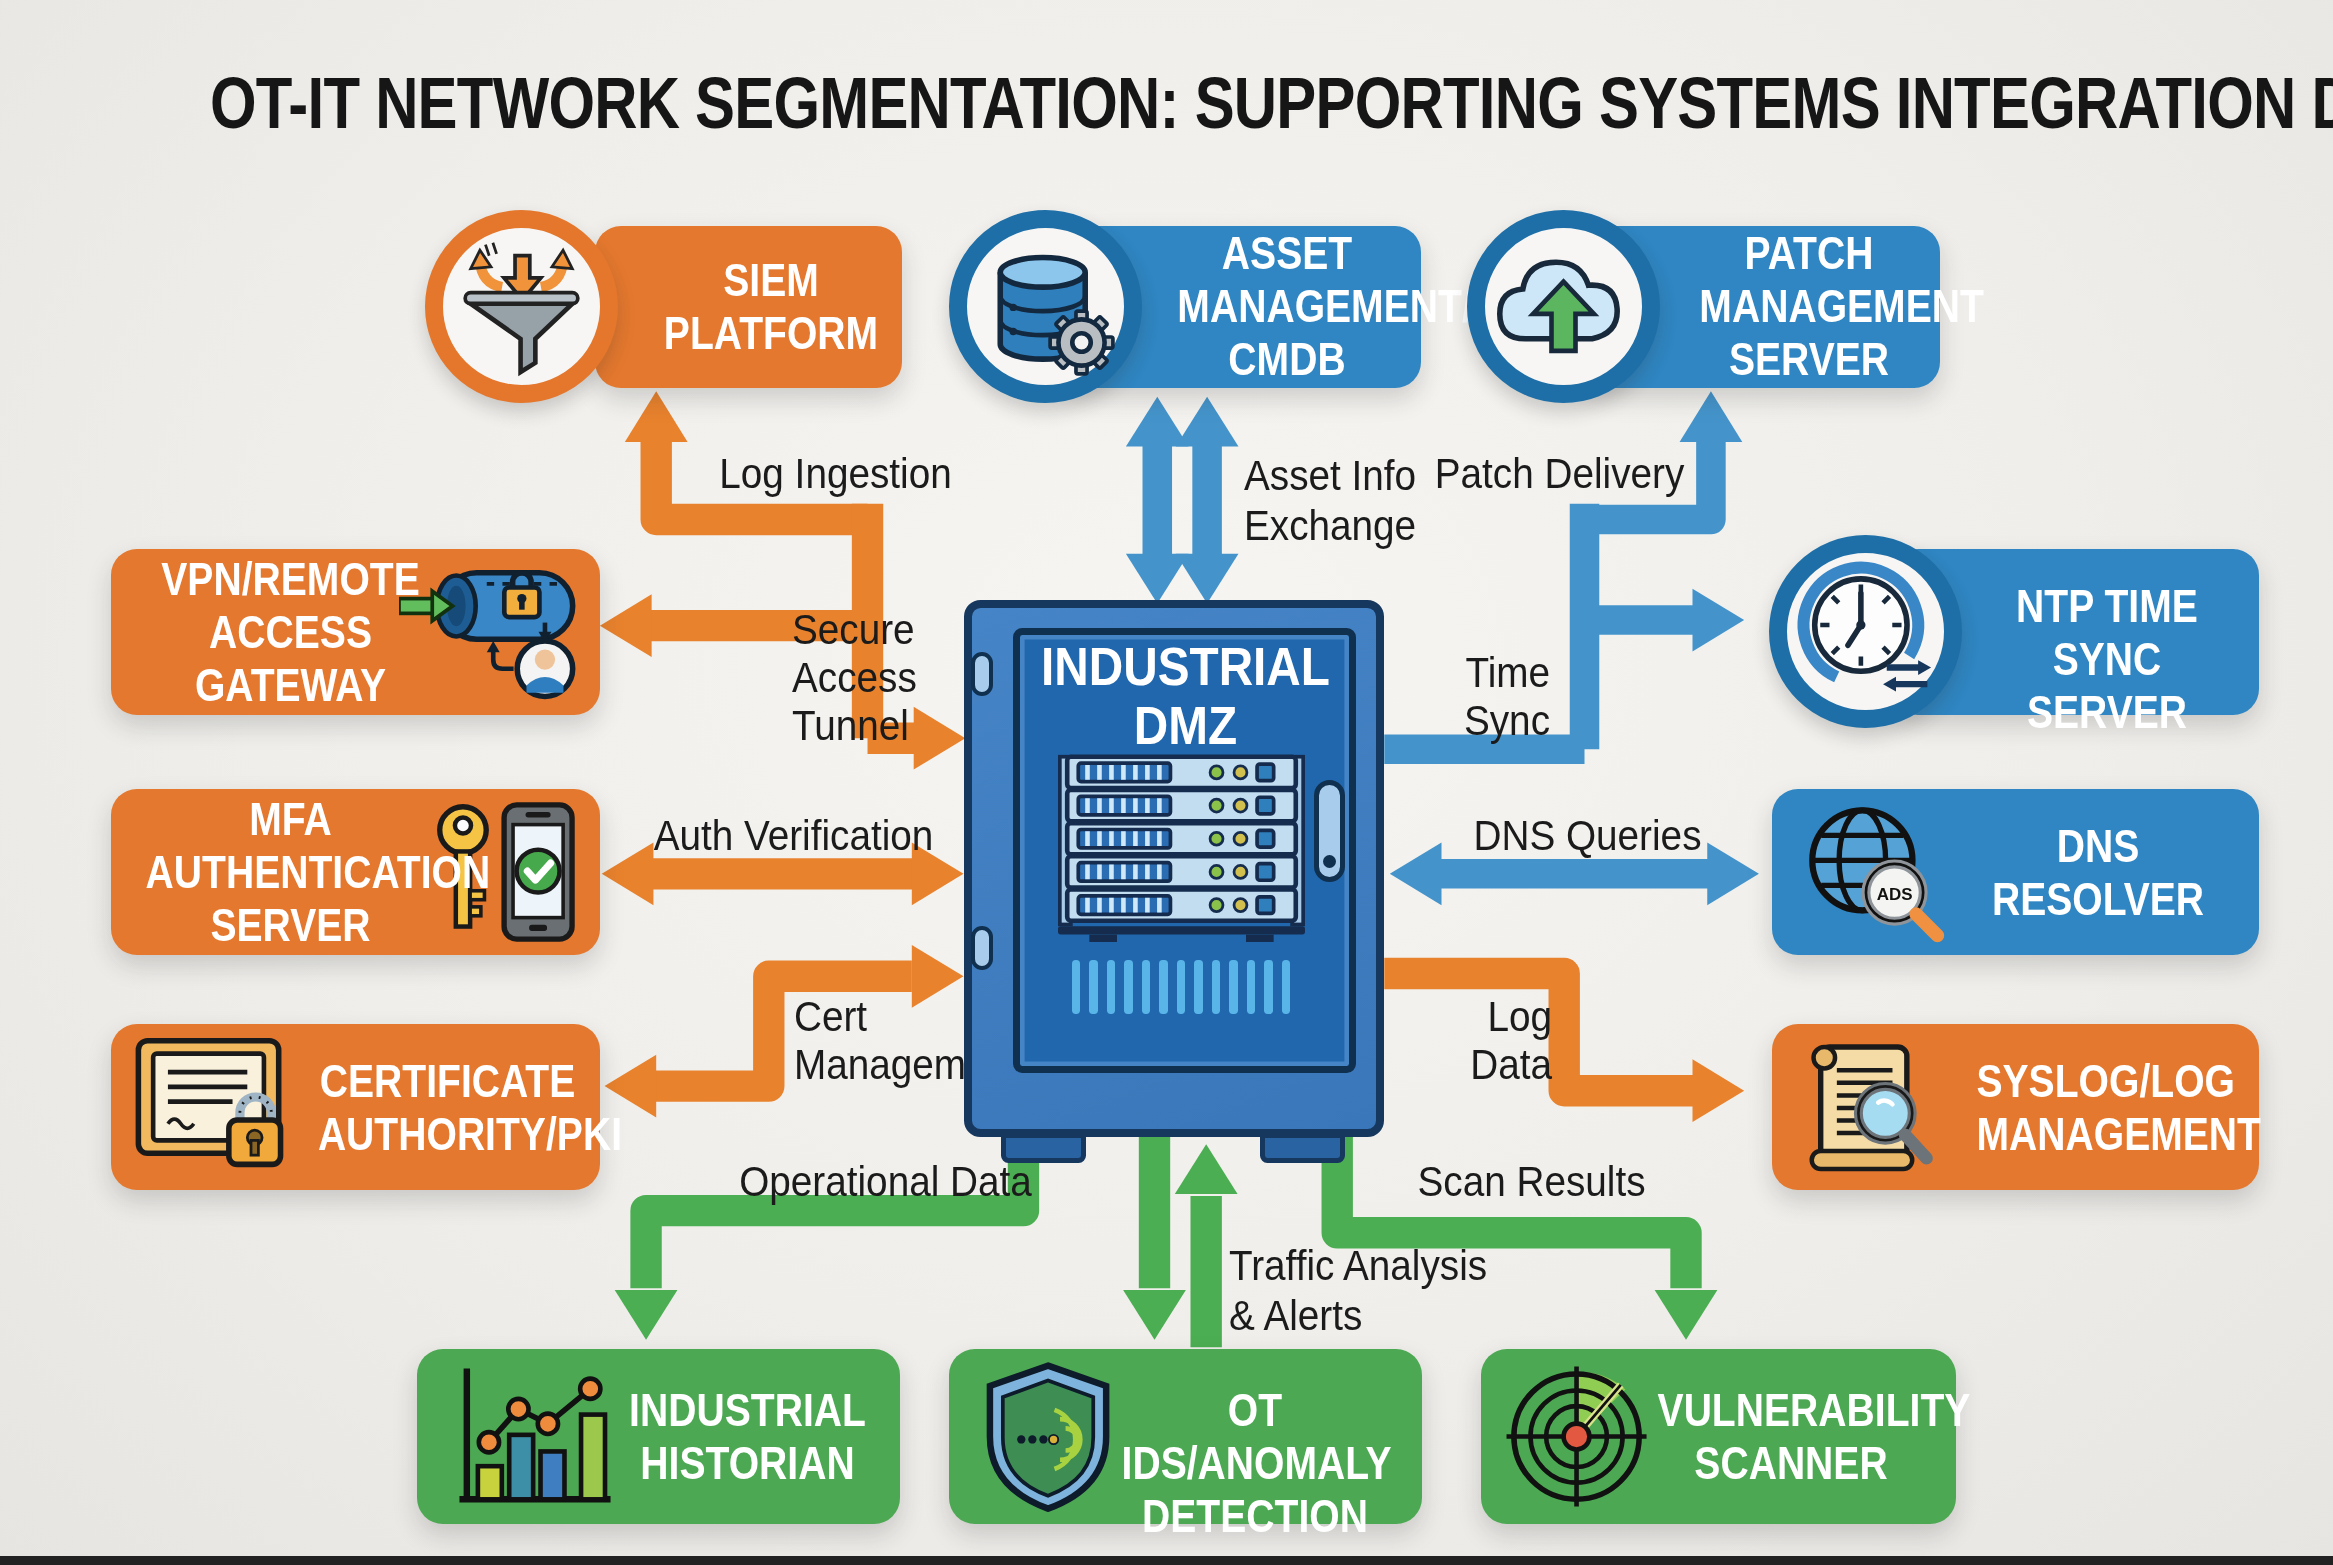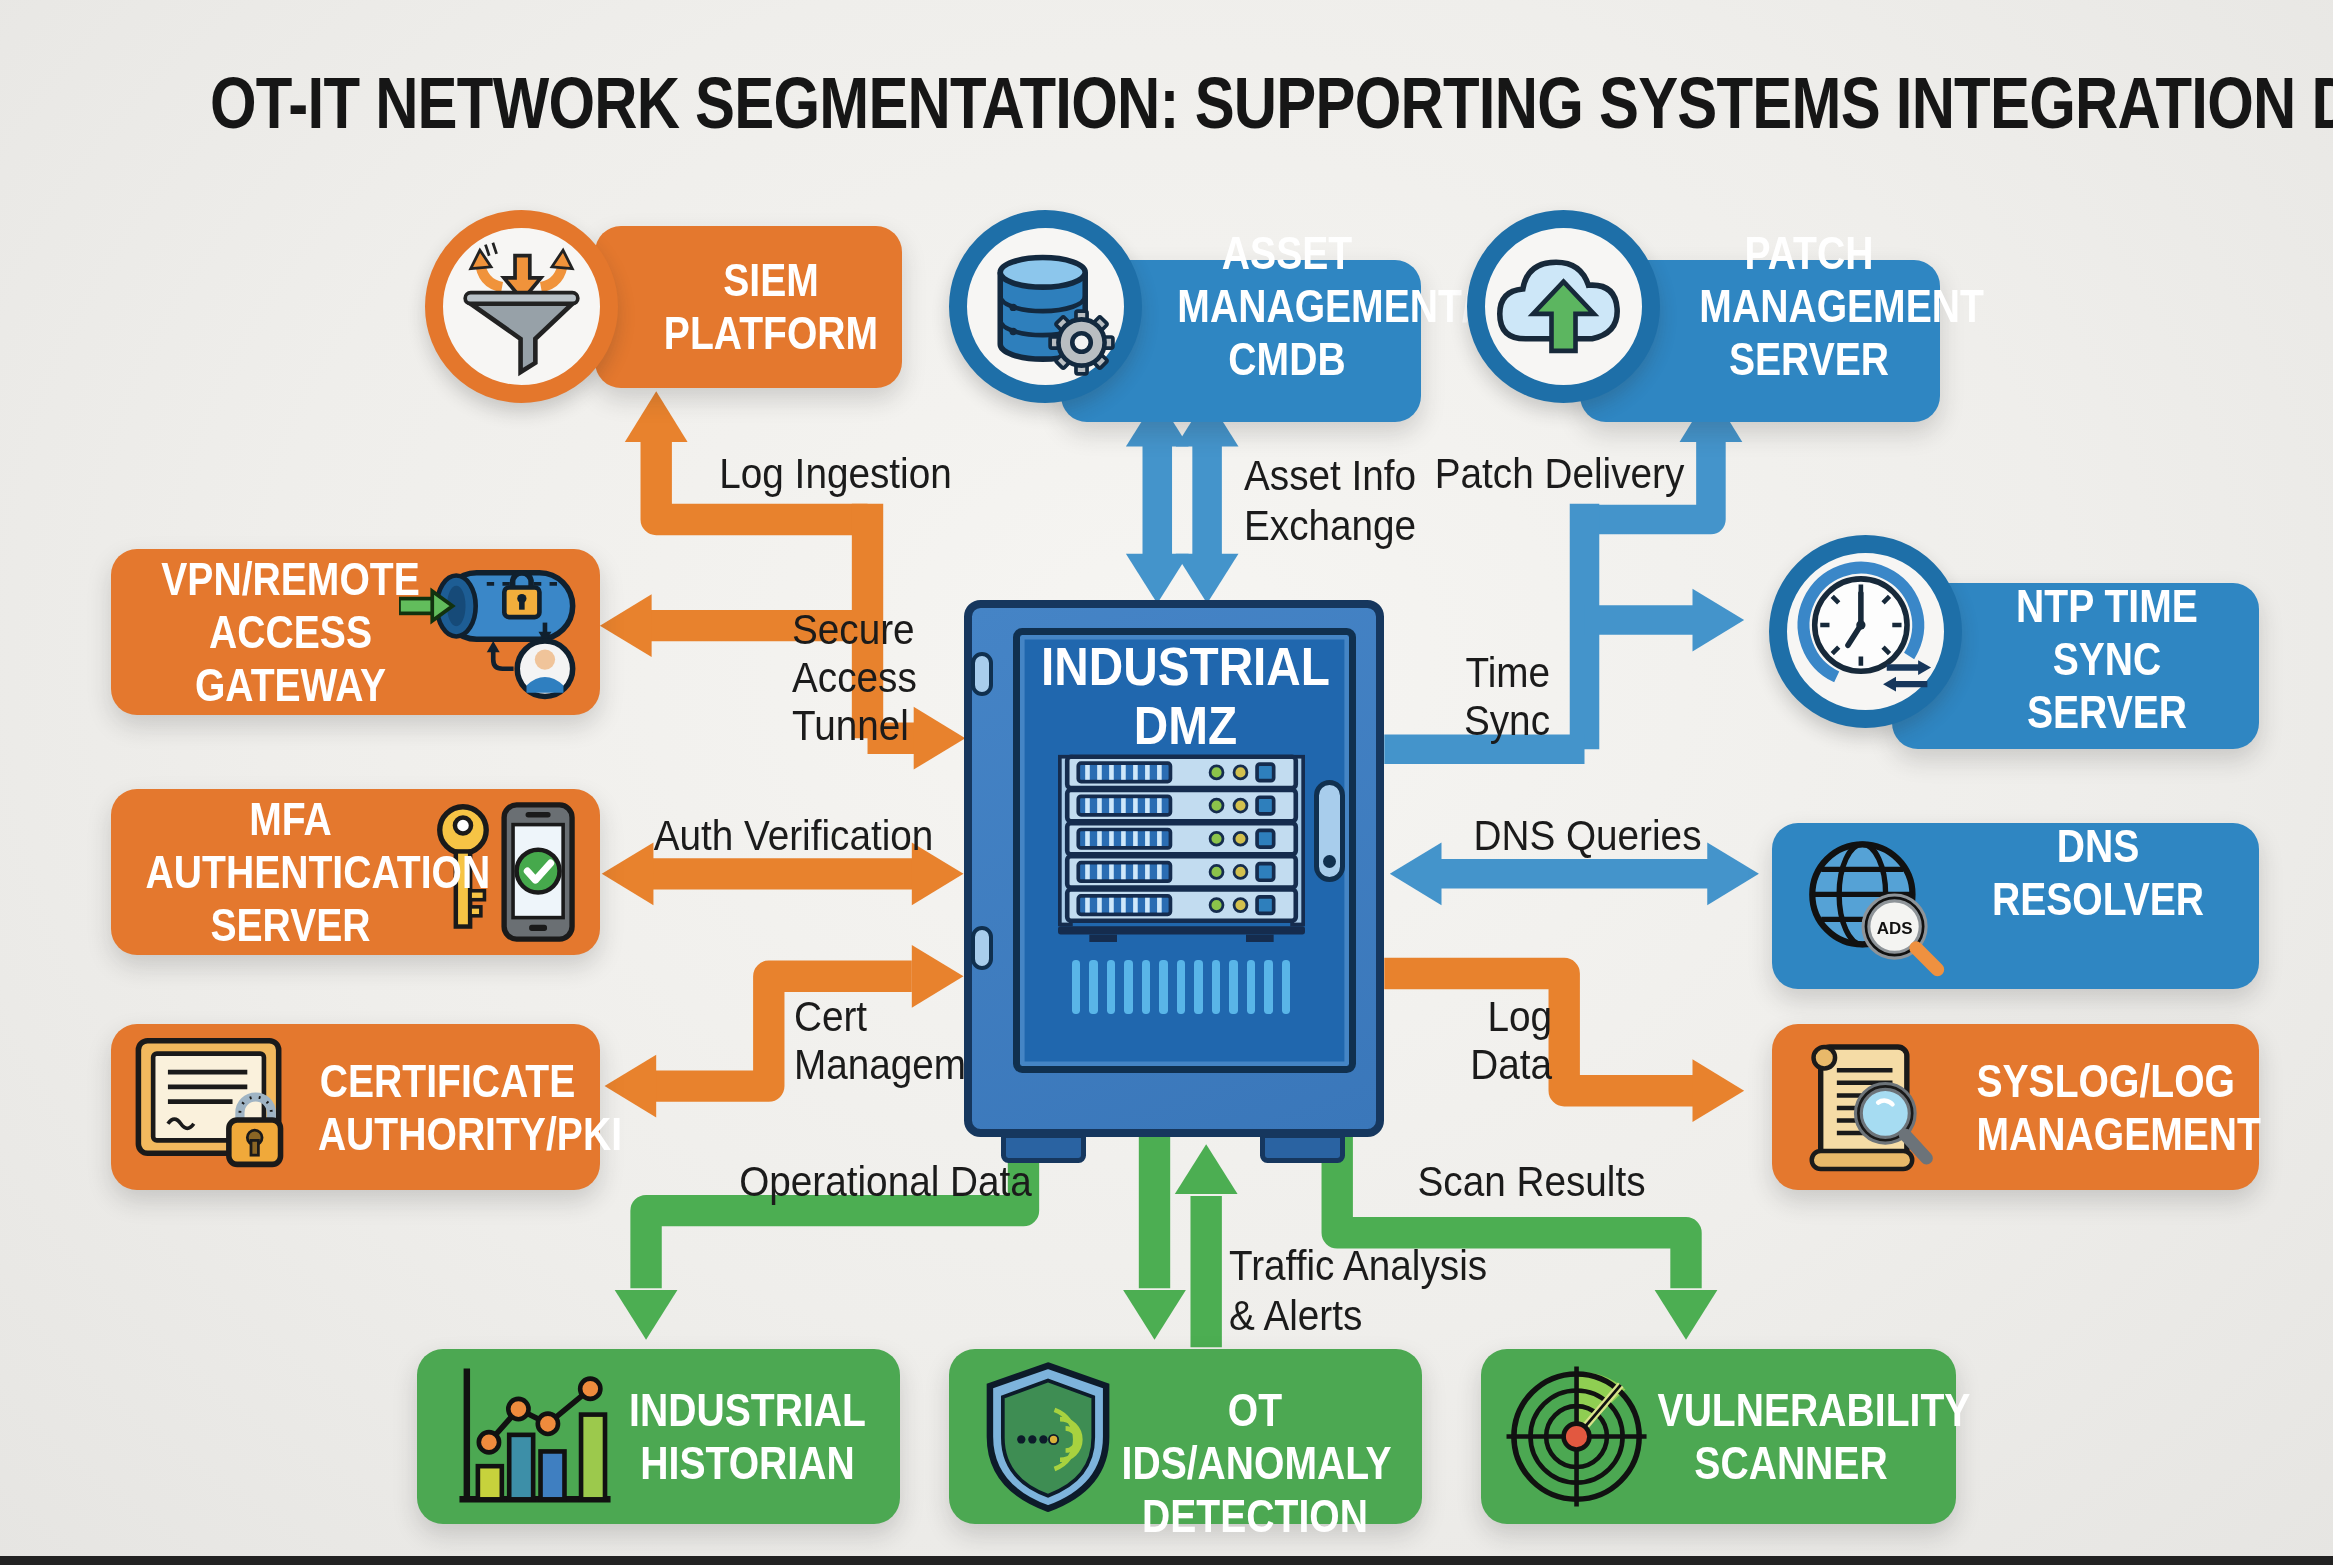--- a/index.html
+++ b/index.html
@@ -9,21 +9,21 @@
     font-family:"Liberation Sans", sans-serif;
   }
   .abs{position:absolute;}
   .title{
     position:absolute;left:0;top:61px;width:100%;text-align:center;
     font-size:73px;font-weight:bold;color:#161616;letter-spacing:-0.9px;
     transform:scaleX(.82);transform-origin:center;white-space:nowrap;
   }
   .node{position:absolute;border-radius:26px;box-shadow:0 11px 24px rgba(40,40,40,.18);}
   .orange{background:#E4782E;}
-  .blue{background:#2F86C2;margin-top:34px;}
+  .blue{background:#2F86C2;}
   .green{background:#4CA852;}
   .circ{position:absolute;width:157px;height:157px;border-radius:50%;background:#f7f6f4;
         box-shadow:0 9.2px 18.5px rgba(40,40,40,.20);}
   .circ.o{border:18.5px solid #E4772C;}
   .circ.b{border:18.5px solid #1E6FA8;}
   .nlabel{position:absolute;color:#fff;font-weight:bold;font-size:46px;line-height:53px;
           text-align:center;transform:scaleX(.85);transform-origin:center;letter-spacing:0px;}
   .elabel{position:absolute;color:#1b1b1b;font-size:43px;line-height:50px;font-weight:normal;
           transform:scaleX(.9);transform-origin:center;}
   .elabel.tl{transform-origin:left;text-align:left;}

